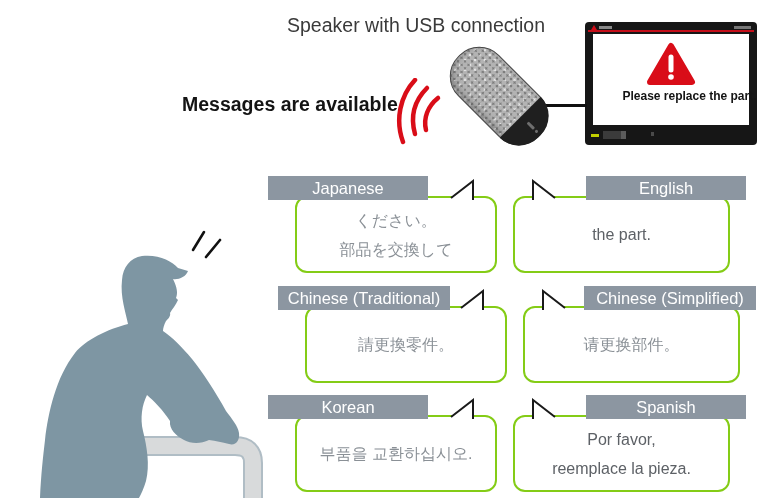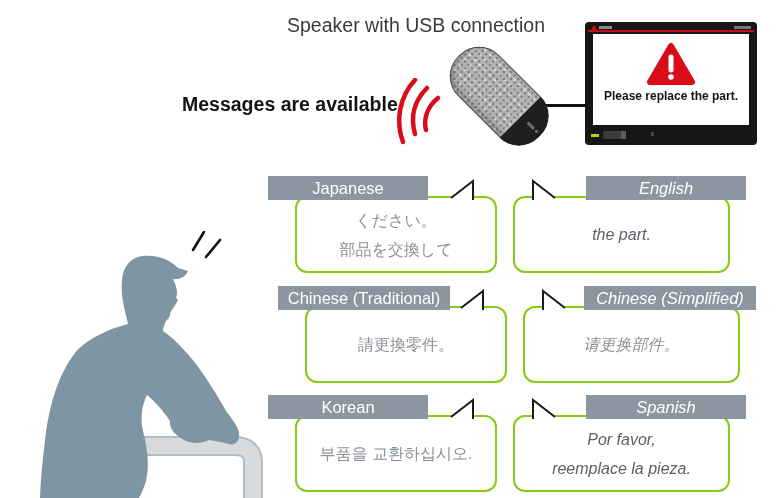--- a/index.html
+++ b/index.html
@@ -15,21 +15,21 @@
     position:absolute;left:146px;top:89px;font-size:19.5px;font-weight:bold;color:#141414;line-height:31px;white-space:nowrap;margin-left:36px;
   }
   
   .monitor{position:absolute;left:585px;top:22px;width:172px;height:123px;background:#161616;border-radius:4px;}
   .monitor .redline{position:absolute;left:3px;right:3px;top:8px;height:2px;background:#c40d18;}
   .monitor .logo-l{position:absolute;left:6px;top:3px;width:0;height:0;border-left:3px solid transparent;border-right:3px solid transparent;border-bottom:5px solid #d00d18;}
   .monitor .logo-l-txt{position:absolute;left:14px;top:4px;width:13px;height:3px;background:#8a8a8a;}
   .monitor .logo-r{position:absolute;right:6px;top:4px;width:17px;height:3px;background:#777;}
   .monitor .screen{position:absolute;left:8px;top:12px;width:156px;height:91px;background:#ffffff;display:flex;flex-direction:column;align-items:center;justify-content:flex-start;}
   .monitor .screen svg{margin-top:8px;}
-  .monitor .screen .msg{font-size:12px;font-weight:bold;color:#141414;margin-top:3px;white-space:nowrap;}
+  .monitor .screen .msg{font-size:12px;font-weight:bold;color:#141414;margin-top:3px;white-space:nowrap;padding-left:37px;}
   .monitor .led{position:absolute;left:6px;bottom:8px;width:8px;height:3px;background:#c2cf00;}
   .monitor .plate{position:absolute;left:18px;bottom:6px;width:22px;height:8px;background:#3b3b3b;}
   .monitor .plate-chip{position:absolute;left:36px;bottom:6px;width:5px;height:8px;background:#5b5b5b;}
   .monitor .tick{position:absolute;left:66px;bottom:9px;width:3px;height:4px;background:#4a4a4a;}
   
   .cable{position:absolute;left:540px;top:104px;width:47px;height:3px;background:#101010;}
   .speaker{
     position:absolute;left:442px;top:67px;width:112px;height:56px;border-radius:28px;
     transform:rotate(45deg);
     background-color:#b3b3b3;
@@ -44,21 +44,21 @@
   .speaker .cap{position:absolute;right:-1px;top:-1px;bottom:-1px;width:27px;background:#1f1f1f;border-radius:0 28px 28px 0;}
   .speaker .port1{position:absolute;right:8px;top:25px;width:9px;height:3px;background:#6e6e6e;border-radius:1px;}
   .speaker .port2{position:absolute;right:3px;top:25px;width:3px;height:3px;background:#6e6e6e;border-radius:50%;}
   .waves{position:absolute;left:392px;top:78px;}
   
   .person{position:absolute;left:30px;top:225px;}
   
   .bubble{position:absolute;height:77px;background:#fff;border:2px solid #84cc16;border-radius:12px;
     display:flex;flex-direction:column;align-items:center;justify-content:center;box-sizing:border-box;}
   .bubble.col-l{left:295px;width:202px;}
-  .bubble.col-r{left:513px;width:217px;font-style:italic;}
+  .bubble.col-r{left:513px;width:217px;}
   .bubble.row-1{top:196px;}
   .bubble.row-2{top:306px;margin-left:10px;}
   .bubble.row-3{top:415px;}
   .lang-bar{position:absolute;top:-22px;height:24px;background:#8c96a1;color:#ffffff;
     font-size:16.5px;display:flex;align-items:center;justify-content:center;z-index:3;white-space:nowrap;}
   .col-l .lang-bar{left:-29px;}
   .col-r .lang-bar{right:-18px;}
   .bar-w160{width:160px;}
   .bar-w172{width:172px;}
   .tail{position:absolute;top:-19px;z-index:2;}

